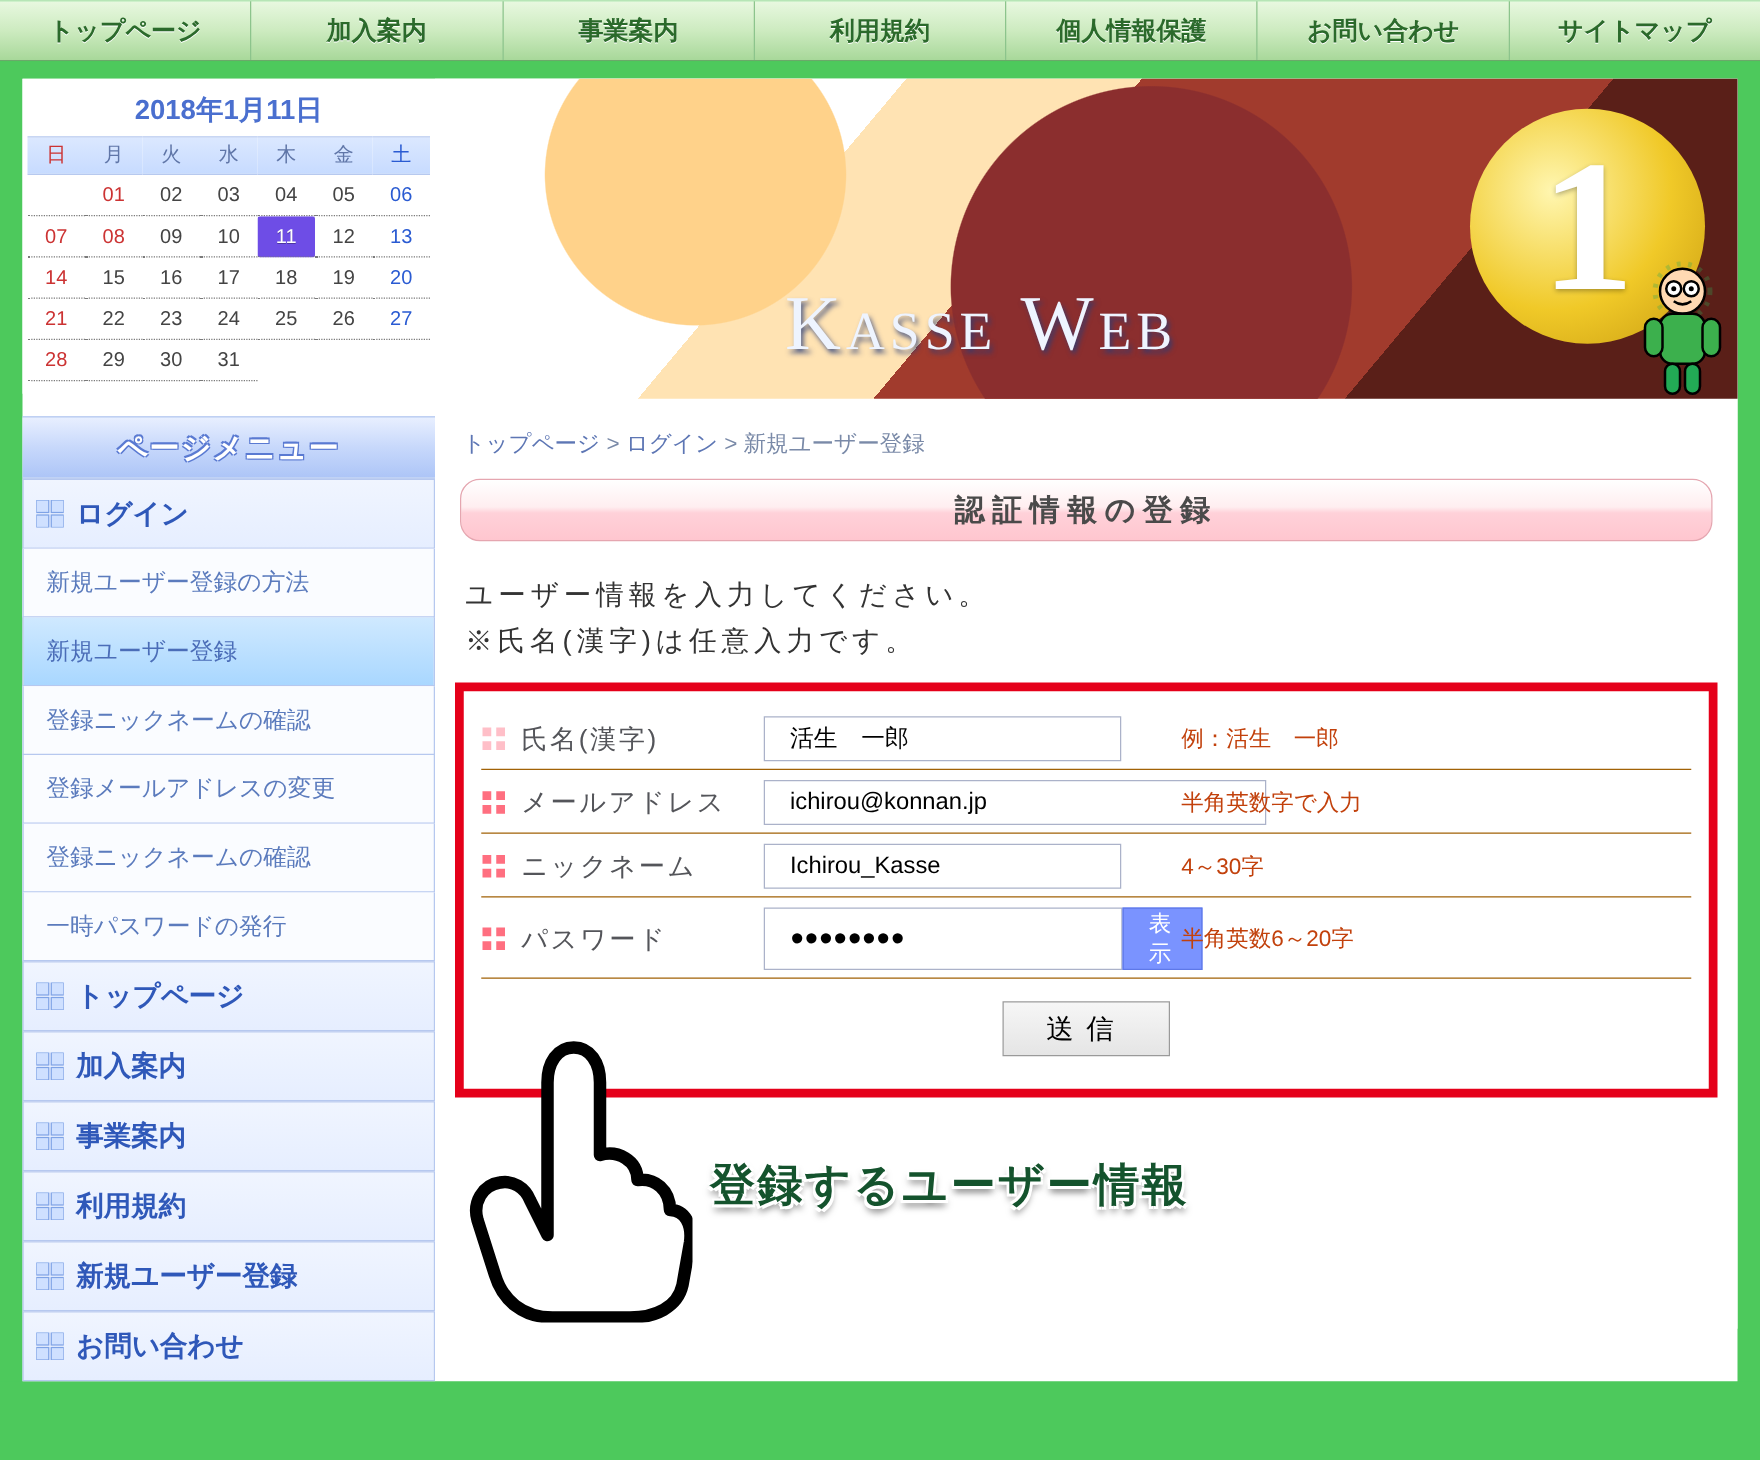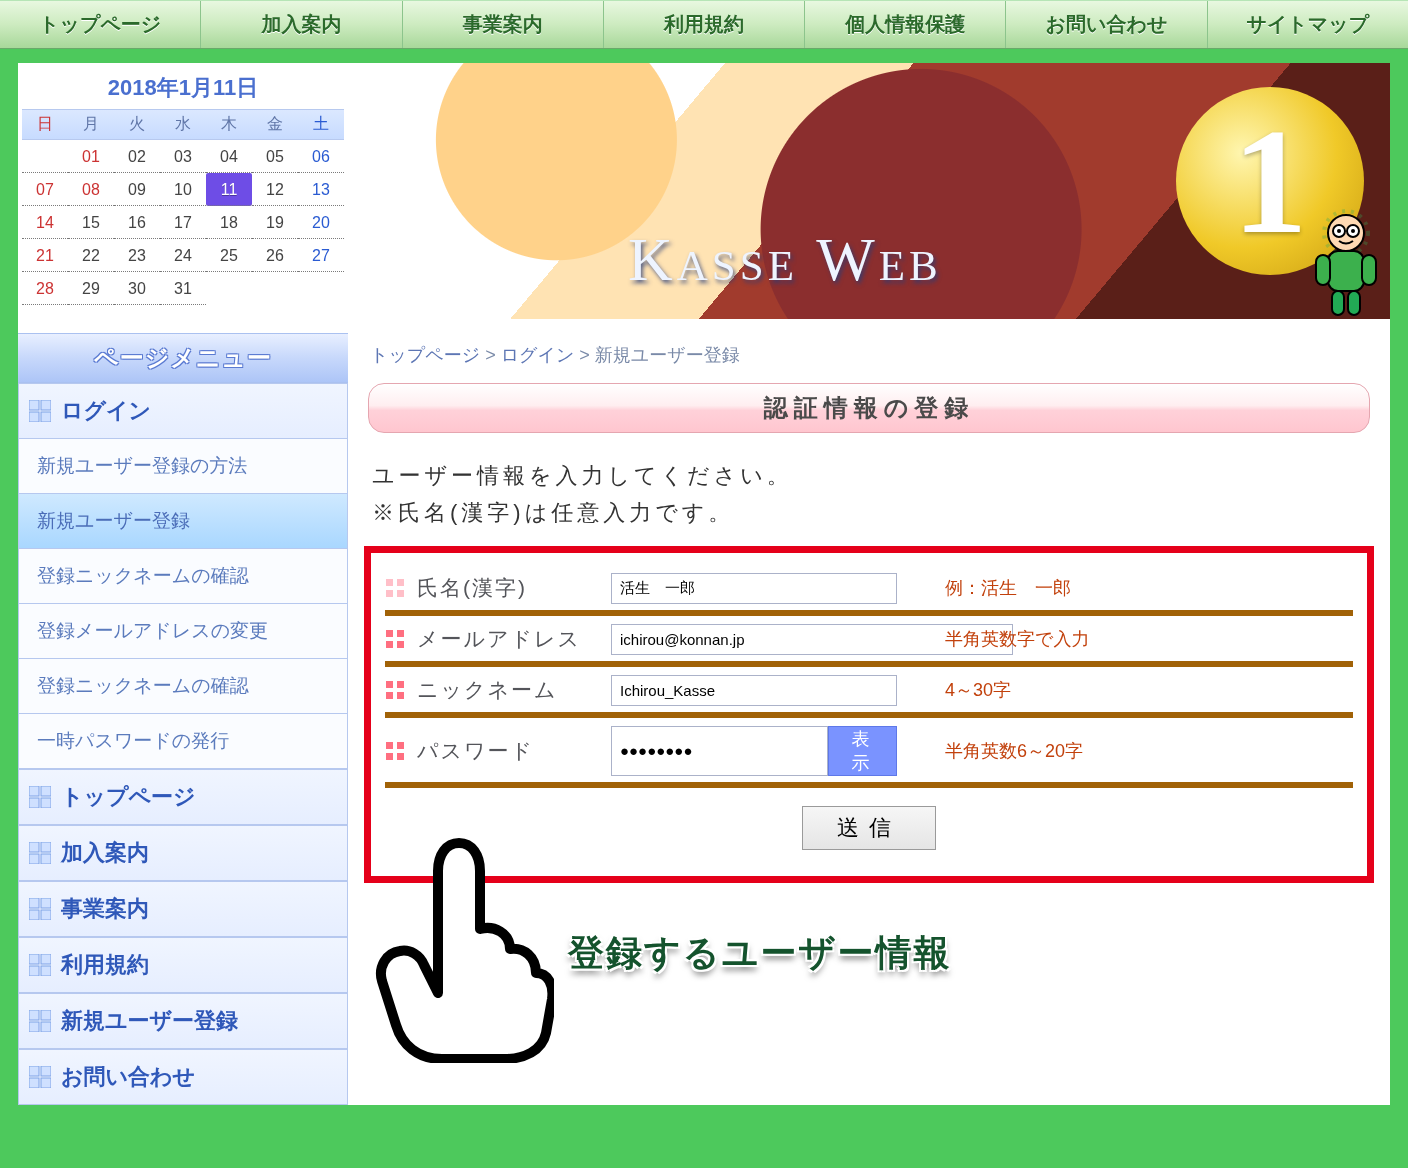--- a/index.html
+++ b/index.html
@@ -226,32 +226,32 @@
     border: 7px solid #e5001a;
     padding: 12px 14px 22px 14px;
     background: #fff;
   }
   .form-row {
     display: grid;
     grid-template-columns: 26px 188px 310px 1fr;
     align-items: center;
     gap: 6px;
     padding: 8px 0 6px 0;
-    border-bottom: 6px solid #a16207;
+    border-bottom: 1px solid #a16207;
     font-size: 20px;
     color: #4c5d8c;
   }
   .form-row:last-of-type { border-bottom: 1px solid #d8dbe6; }
   .req-icon { width: 20px; height: 20px; }
   .req-icon.required rect { fill: #ff6f80; }
   .req-icon.optional rect { fill: #ffbfc8; }
   .form-label { color: #54555a; font-size: 21px; letter-spacing: 2px; }
   .form-input {
-    font-size: 15px;
-    padding: 6px 8px;
+    font-size: 19px;
+    padding: 6px 20px;
     border: 1px solid #abb2c9;
     width: 286px;
     font-family: inherit;
   }
   .pw-wrap { display: flex; align-items: stretch; width: 286px; }
   .pw-wrap input { flex: 1; width: auto; }
   .show-btn {
     background: #7a93ff;
     color: #fff;
     border: 1px solid #5e78e8;

